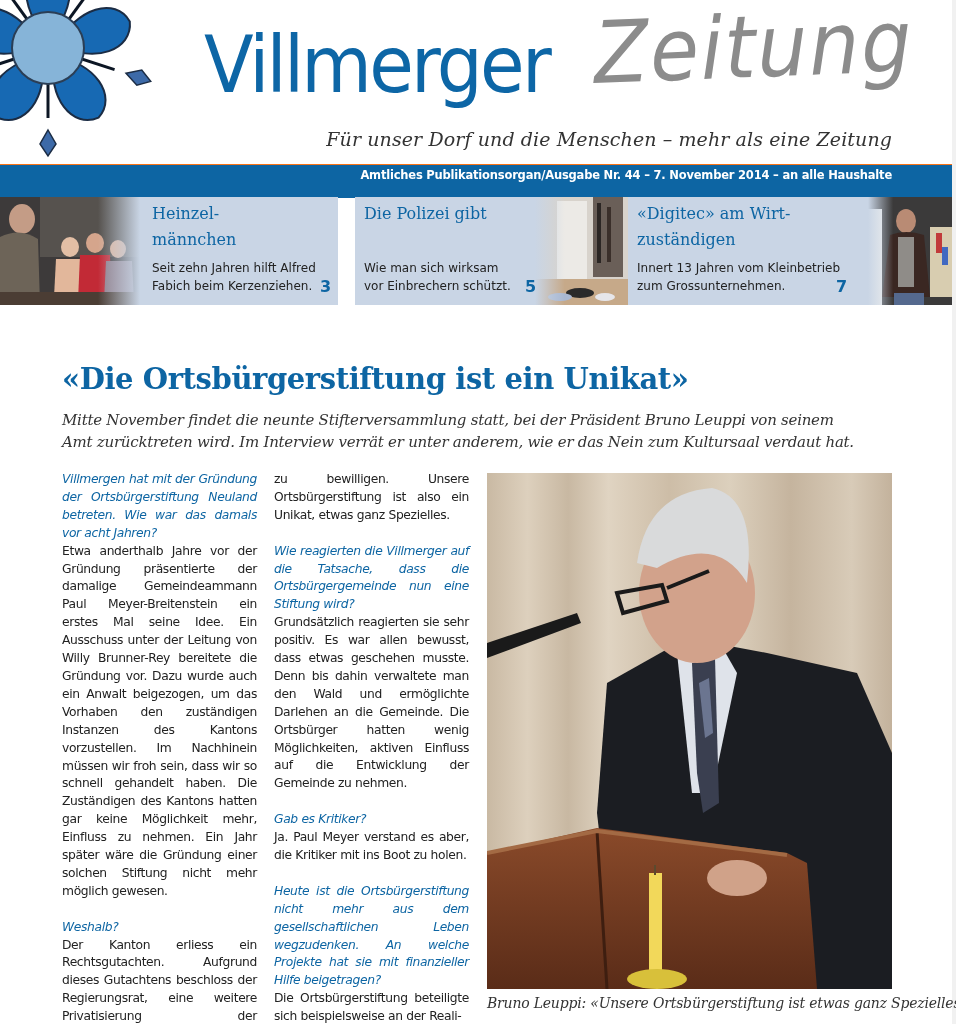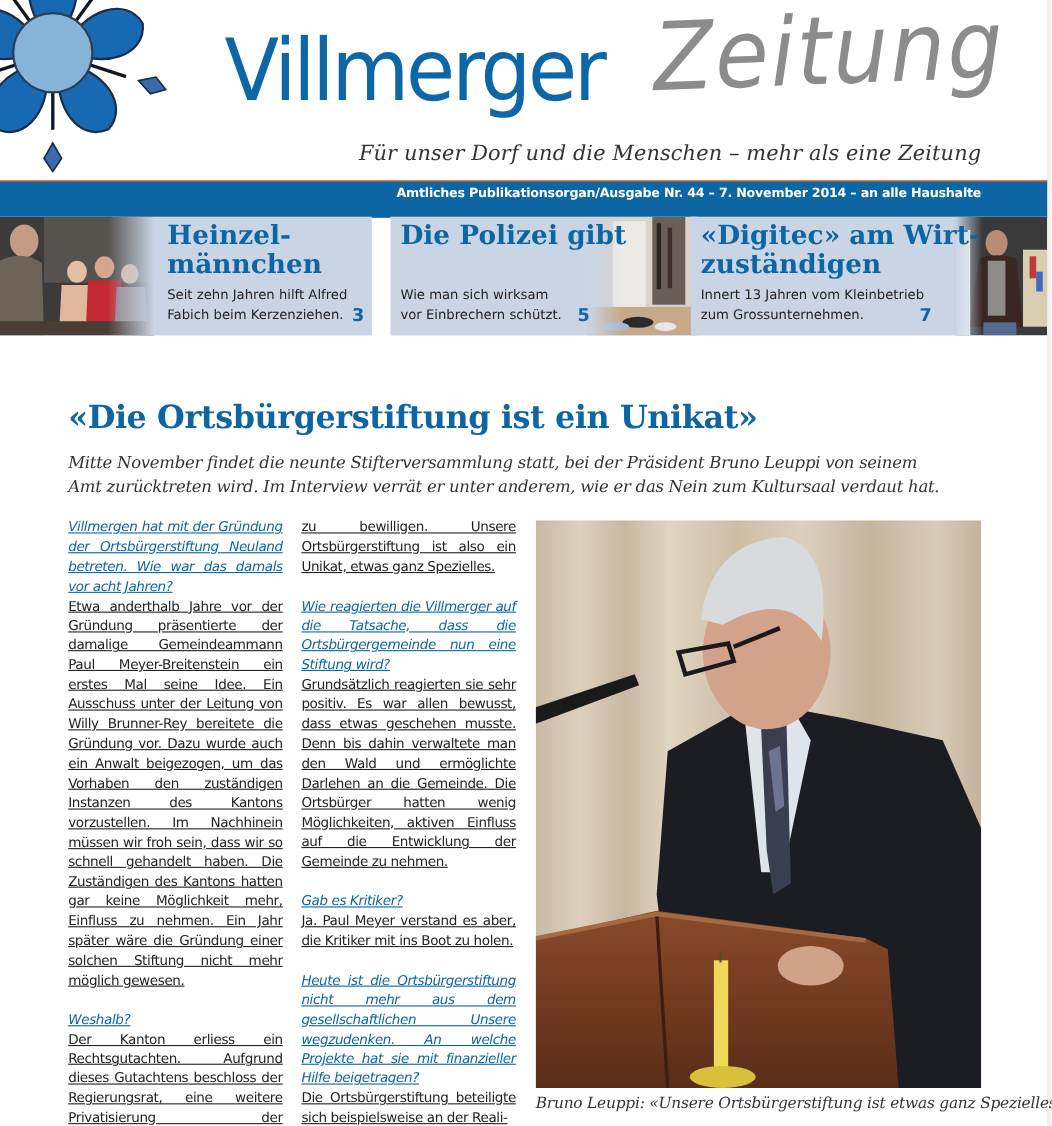--- a/index.html
+++ b/index.html
@@ -16,21 +16,21 @@
   .mt-zeitung { position: absolute; left: 390px; top: -6px; font-family: "DejaVu Sans", sans-serif; font-size: 86px; color: #8c8c8c; font-style: italic; font-weight: normal; line-height: 1; letter-spacing: 2px; transform: scaleX(0.92) rotate(-2deg); transform-origin: left; }
 
   .tagline { position: absolute; right: 64px; top: 128px; font-family: "DejaVu Serif", serif; font-style: italic; font-size: 19px; color: #333; white-space: nowrap; letter-spacing: 0.1px; }
 
   .issue-bar { position: absolute; left: 0; top: 164px; width: 952px; height: 34px; background: #0d65a3; border-top: 1px solid #f97316; }
   .issue-bar .issue-text { position: absolute; right: 60px; top: 3px; font-family: "DejaVu Sans", sans-serif; font-weight: bold; font-size: 11.5px; color: #ffffff; white-space: nowrap; letter-spacing: -0.2px; }
 
   
   .teasers { position: absolute; top: 197px; left: 0; width: 952px; height: 108px; }
   .teaser { position: absolute; top: 0; height: 108px; background: #c9d5e5; overflow: hidden; cursor: pointer; }
-  .teaser .t-title { position: absolute; font-family: "DejaVu Serif", serif; font-weight: bold; font-size: 24px; line-height: 26px; color: #0d65a3; }
+  .teaser .t-title { position: absolute; font-family: "DejaVu Serif", serif; font-weight: normal; font-size: 16px; line-height: 26px; color: #0d65a3; }
   .teaser .t-text { position: absolute; font-family: "DejaVu Sans", sans-serif; font-size: 12px; line-height: 18px; color: #222; }
   .teaser .t-page { position: absolute; font-family: "DejaVu Sans", sans-serif; font-weight: bold; font-size: 16px; color: #0d65a3; }
   .teaser .t-photo { position: absolute; top: 0; height: 108px; }
 
   .t1 { left: 0; width: 338px; }
   .t1 .t-photo { left: 0; width: 140px; }
   .t1 .t-title { left: 152px; top: 4px; }
   .t1 .t-text { left: 152px; top: 62px; width: 170px; }
   .t1 .t-page { left: 320px; top: 80px; }
 
@@ -46,21 +46,21 @@
   .t3 .t-text { left: 9px; top: 62px; width: 210px; }
   .t3 .t-page { left: 208px; top: 80px; }
 
   
   .headline { position: absolute; left: 62px; top: 362px; font-family: "DejaVu Serif", serif; font-weight: bold; font-size: 29px; color: #0d65a3; white-space: nowrap; letter-spacing: -0.4px; }
   .standfirst { position: absolute; left: 62px; top: 409px; width: 800px; font-family: "DejaVu Serif", serif; font-style: italic; font-size: 15px; line-height: 22px; color: #333; letter-spacing: -0.25px; }
 
   .col { position: absolute; top: 471px; width: 195px; font-family: "DejaVu Sans", sans-serif; font-size: 12.3px; line-height: 17.9px; color: #222; text-align: justify; letter-spacing: -0.35px; }
   .col1 { left: 62px; }
   .col2 { left: 274px; }
-  .col p { margin: 0; text-decoration: underline; }
+  .col p { margin: 0; }
   .col .q { color: #0d65a3; font-style: italic; }
   .col .gap { height: 17.9px; }
 
   .photo { position: absolute; left: 487px; top: 473px; width: 405px; height: 516px; overflow: hidden; }
   .caption { position: absolute; left: 487px; top: 995px; font-family: "DejaVu Serif", serif; font-style: italic; font-size: 14px; color: #333; white-space: nowrap; letter-spacing: -0.2px; }
 </style>
 </head>
 <body>
 
 <div class="edge-right"></div>
@@ -207,21 +207,21 @@
 
 <div class="col col2">
   <p>zu bewilligen. Unsere Ortsbürgerstiftung ist also ein Unikat, etwas ganz Spezielles.</p>
   <div class="gap"></div>
   <p class="q">Wie reagierten die Villmerger auf die Tatsache, dass die Ortsbürgergemeinde nun eine Stiftung wird?</p>
   <p>Grundsätzlich reagierten sie sehr positiv. Es war allen bewusst, dass etwas geschehen musste. Denn bis dahin verwaltete man den Wald und ermöglichte Darlehen an die Gemeinde. Die Ortsbürger hatten wenig Möglichkeiten, aktiven Einfluss auf die Entwicklung der Gemeinde zu nehmen.</p>
   <div class="gap"></div>
   <p class="q">Gab es Kritiker?</p>
   <p>Ja. Paul Meyer verstand es aber, die Kritiker mit ins Boot zu holen.</p>
   <div class="gap"></div>
-  <p class="q">Heute ist die Ortsbürgerstiftung nicht mehr aus dem gesellschaftlichen Unsere wegzudenken. An welche Projekte hat sie mit finanzieller Hilfe beigetragen?</p>
+  <p class="q">Heute ist die Ortsbürgerstiftung nicht mehr aus dem gesellschaftlichen Leben wegzudenken. An welche Projekte hat sie mit finanzieller Hilfe beigetragen?</p>
   <p>Die Ortsbürgerstiftung beteiligte sich beispielsweise an der Reali-</p>
 </div>
 
 <svg class="photo" viewBox="0 0 405 516" preserveAspectRatio="none">
   <defs>
     <linearGradient id="curtain" x1="0" x2="1">
       <stop offset="0" stop-color="#c9b9a3"></stop>
       <stop offset="0.1" stop-color="#ddd0bd"></stop>
       <stop offset="0.2" stop-color="#c8b8a2"></stop>
       <stop offset="0.3" stop-color="#e0d4c2"></stop>

